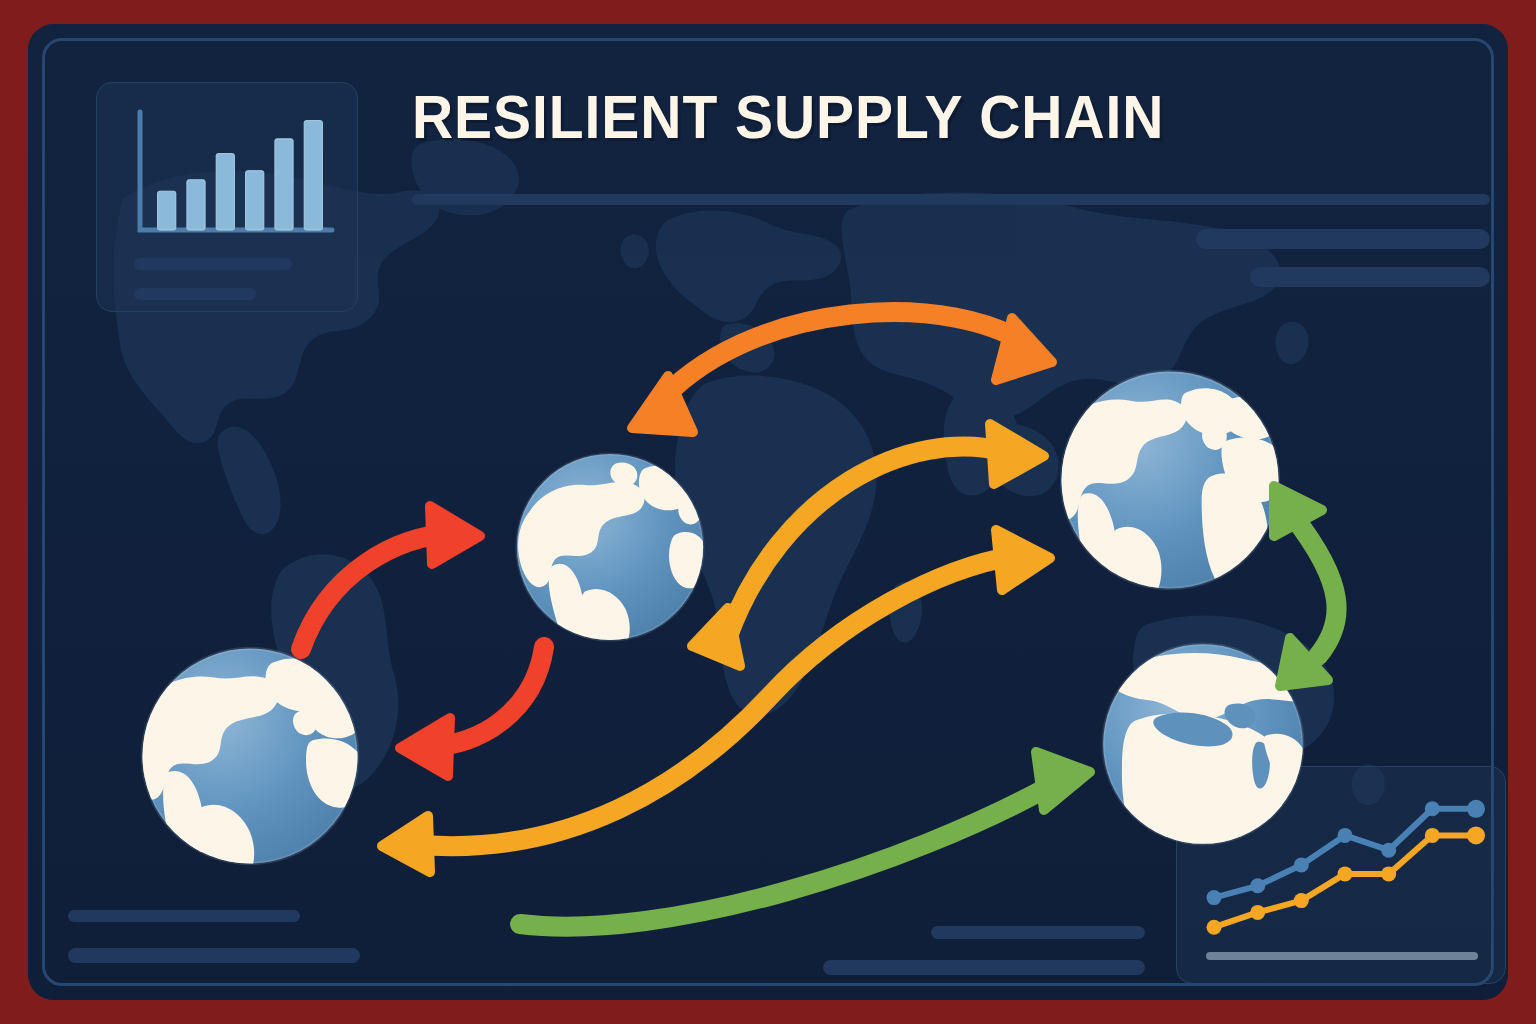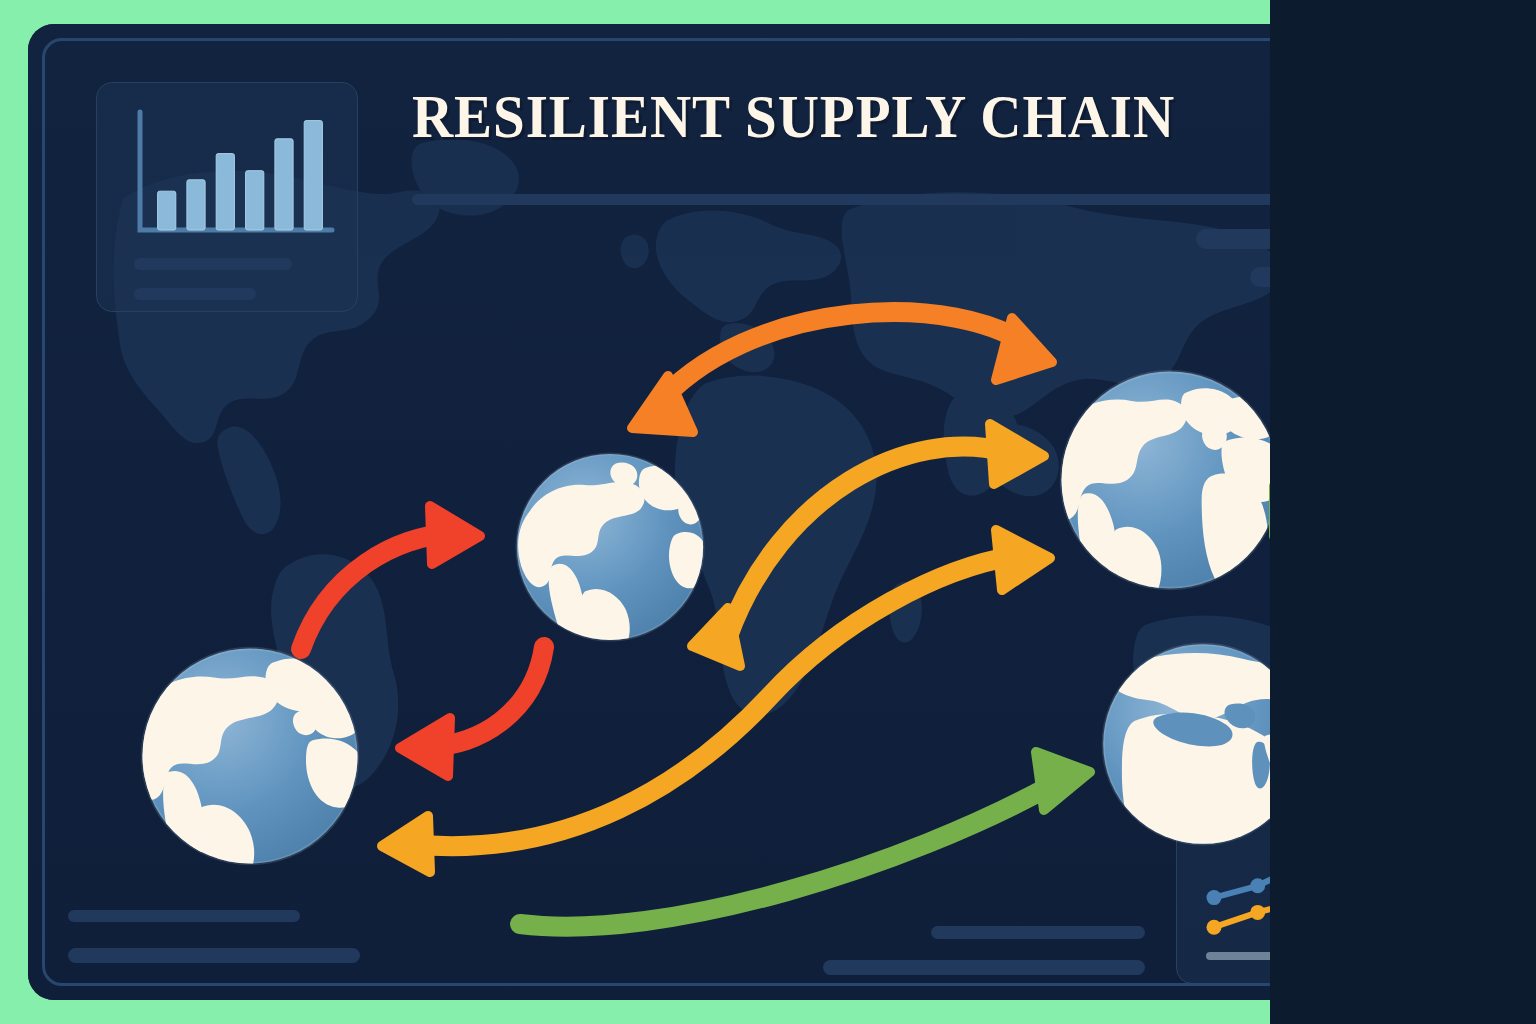--- a/index.html
+++ b/index.html
@@ -5,25 +5,24 @@
   html, body {
     margin: 0;
     padding: 0;
     background: #0d1b2e;
   }
   body {
     font-family: "Liberation Sans", sans-serif;
   }
   #stage {
     position: relative;
-    width: 1270px;
+    width: 1536px;
     height: 1024px;
-    background: #86efac;
+    background: #7f1d1d;
     overflow: hidden;
-    font-family: Liberation Serif, serif;
   }
   
   #panel {
     position: absolute;
     left: 28px;
     top: 24px;
     width: 1480px;
     height: 976px;
     border-radius: 26px;
     background: #132442;

